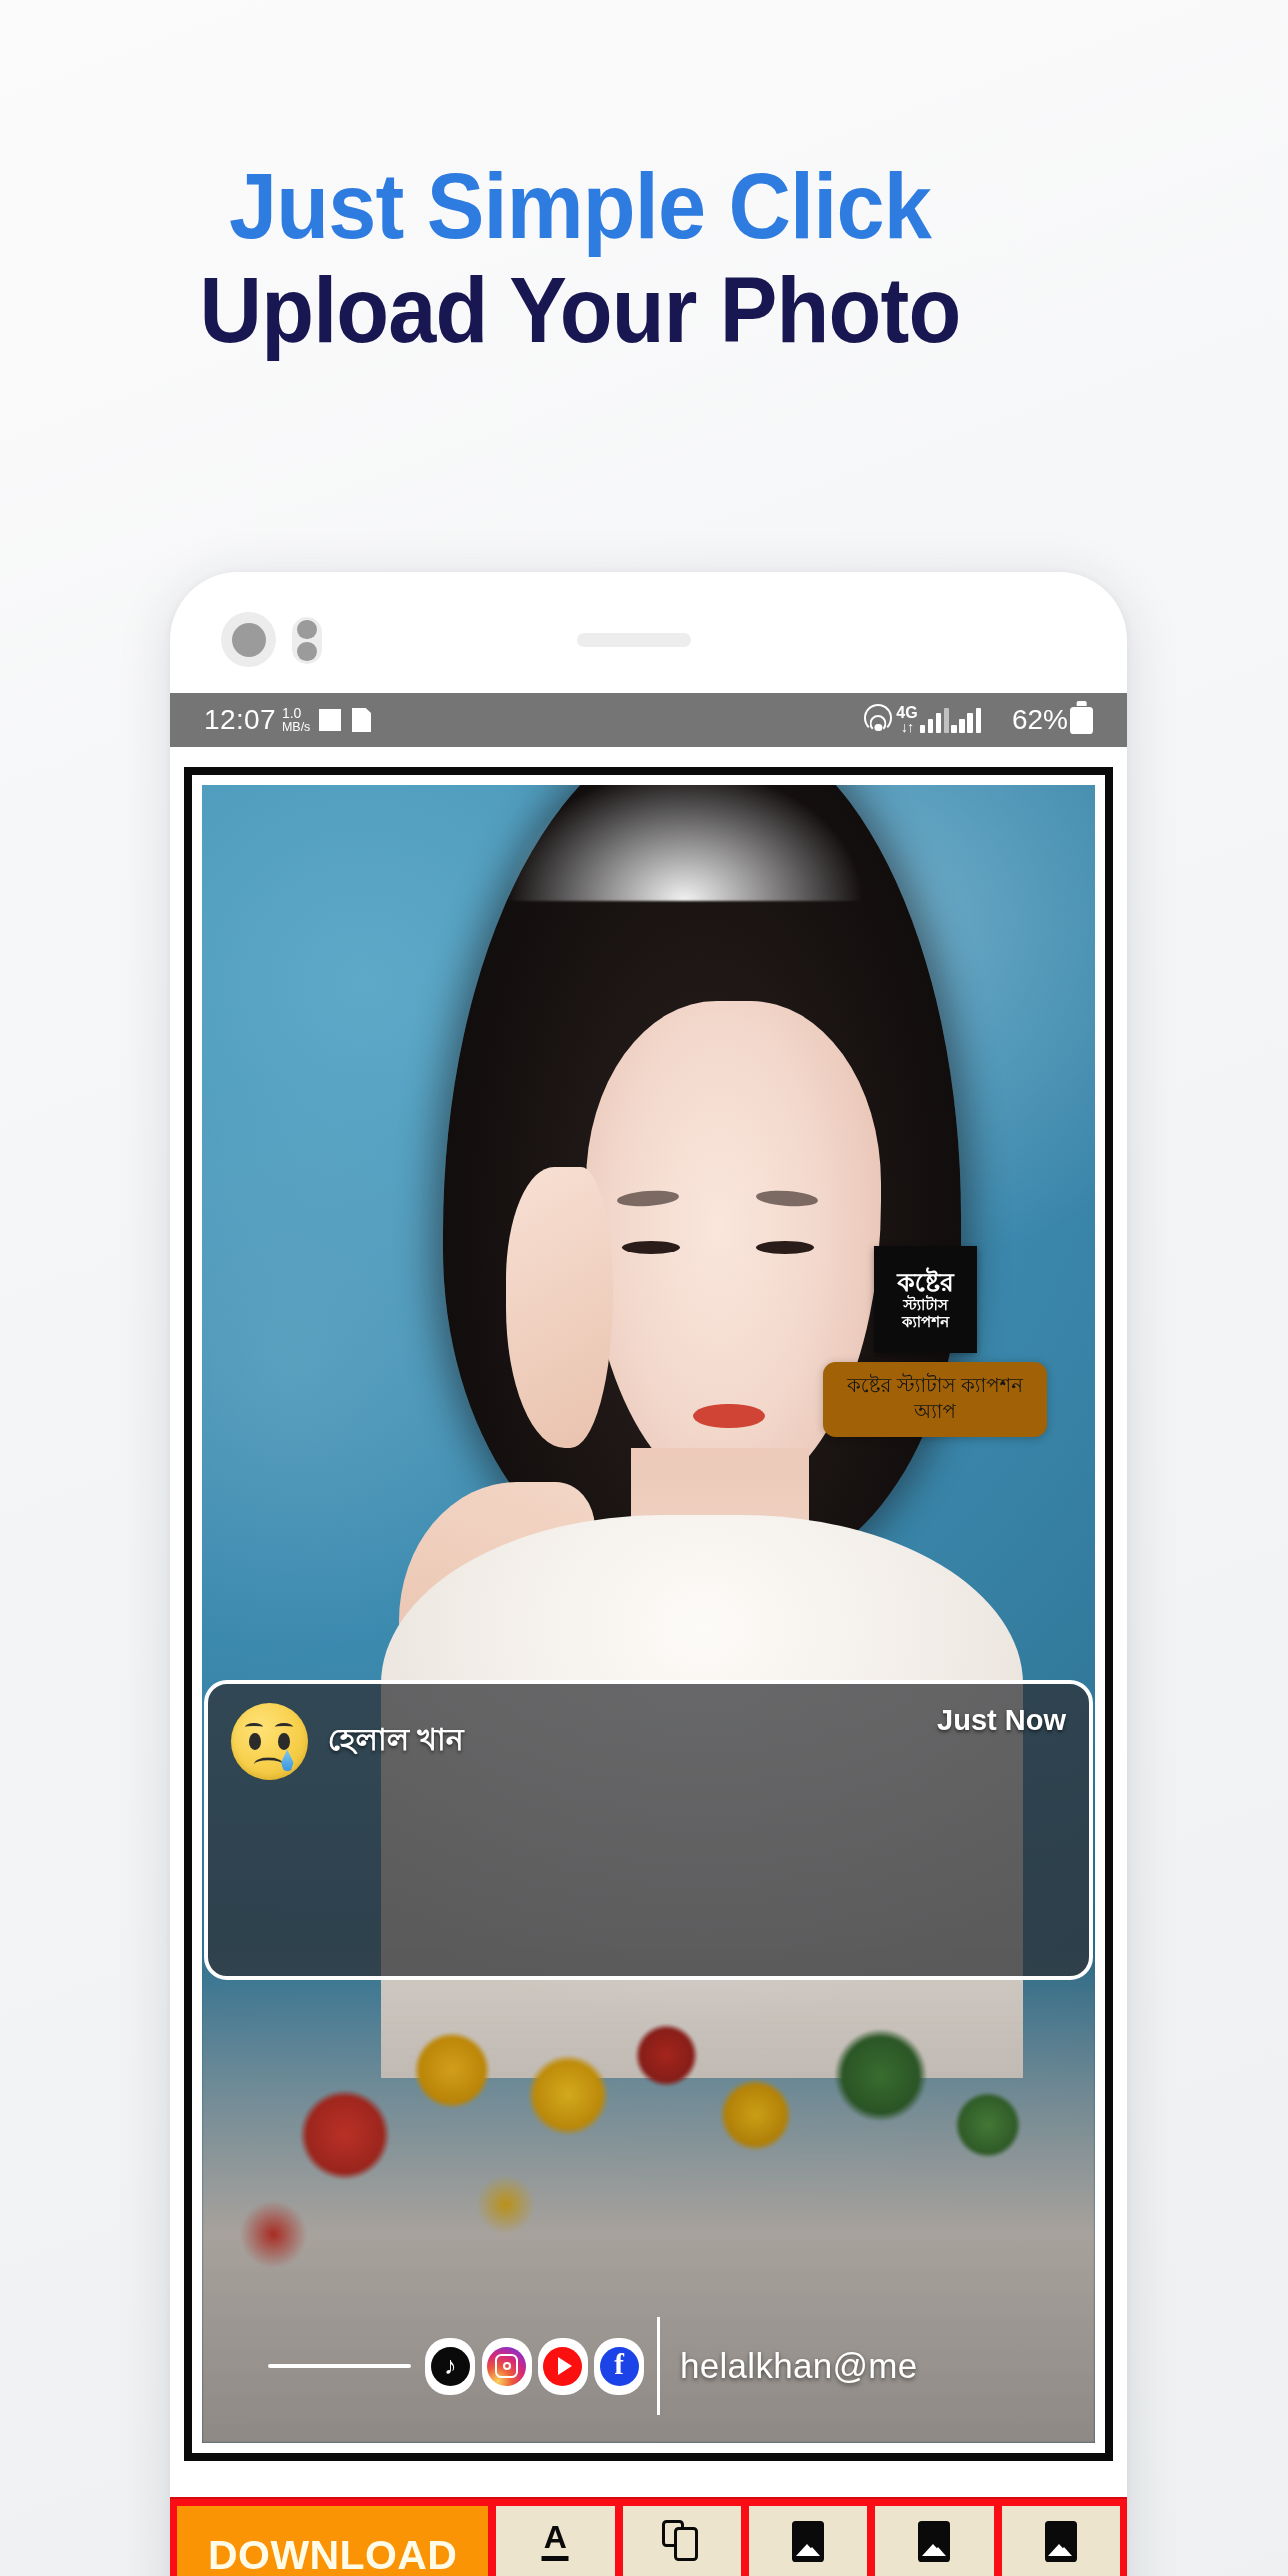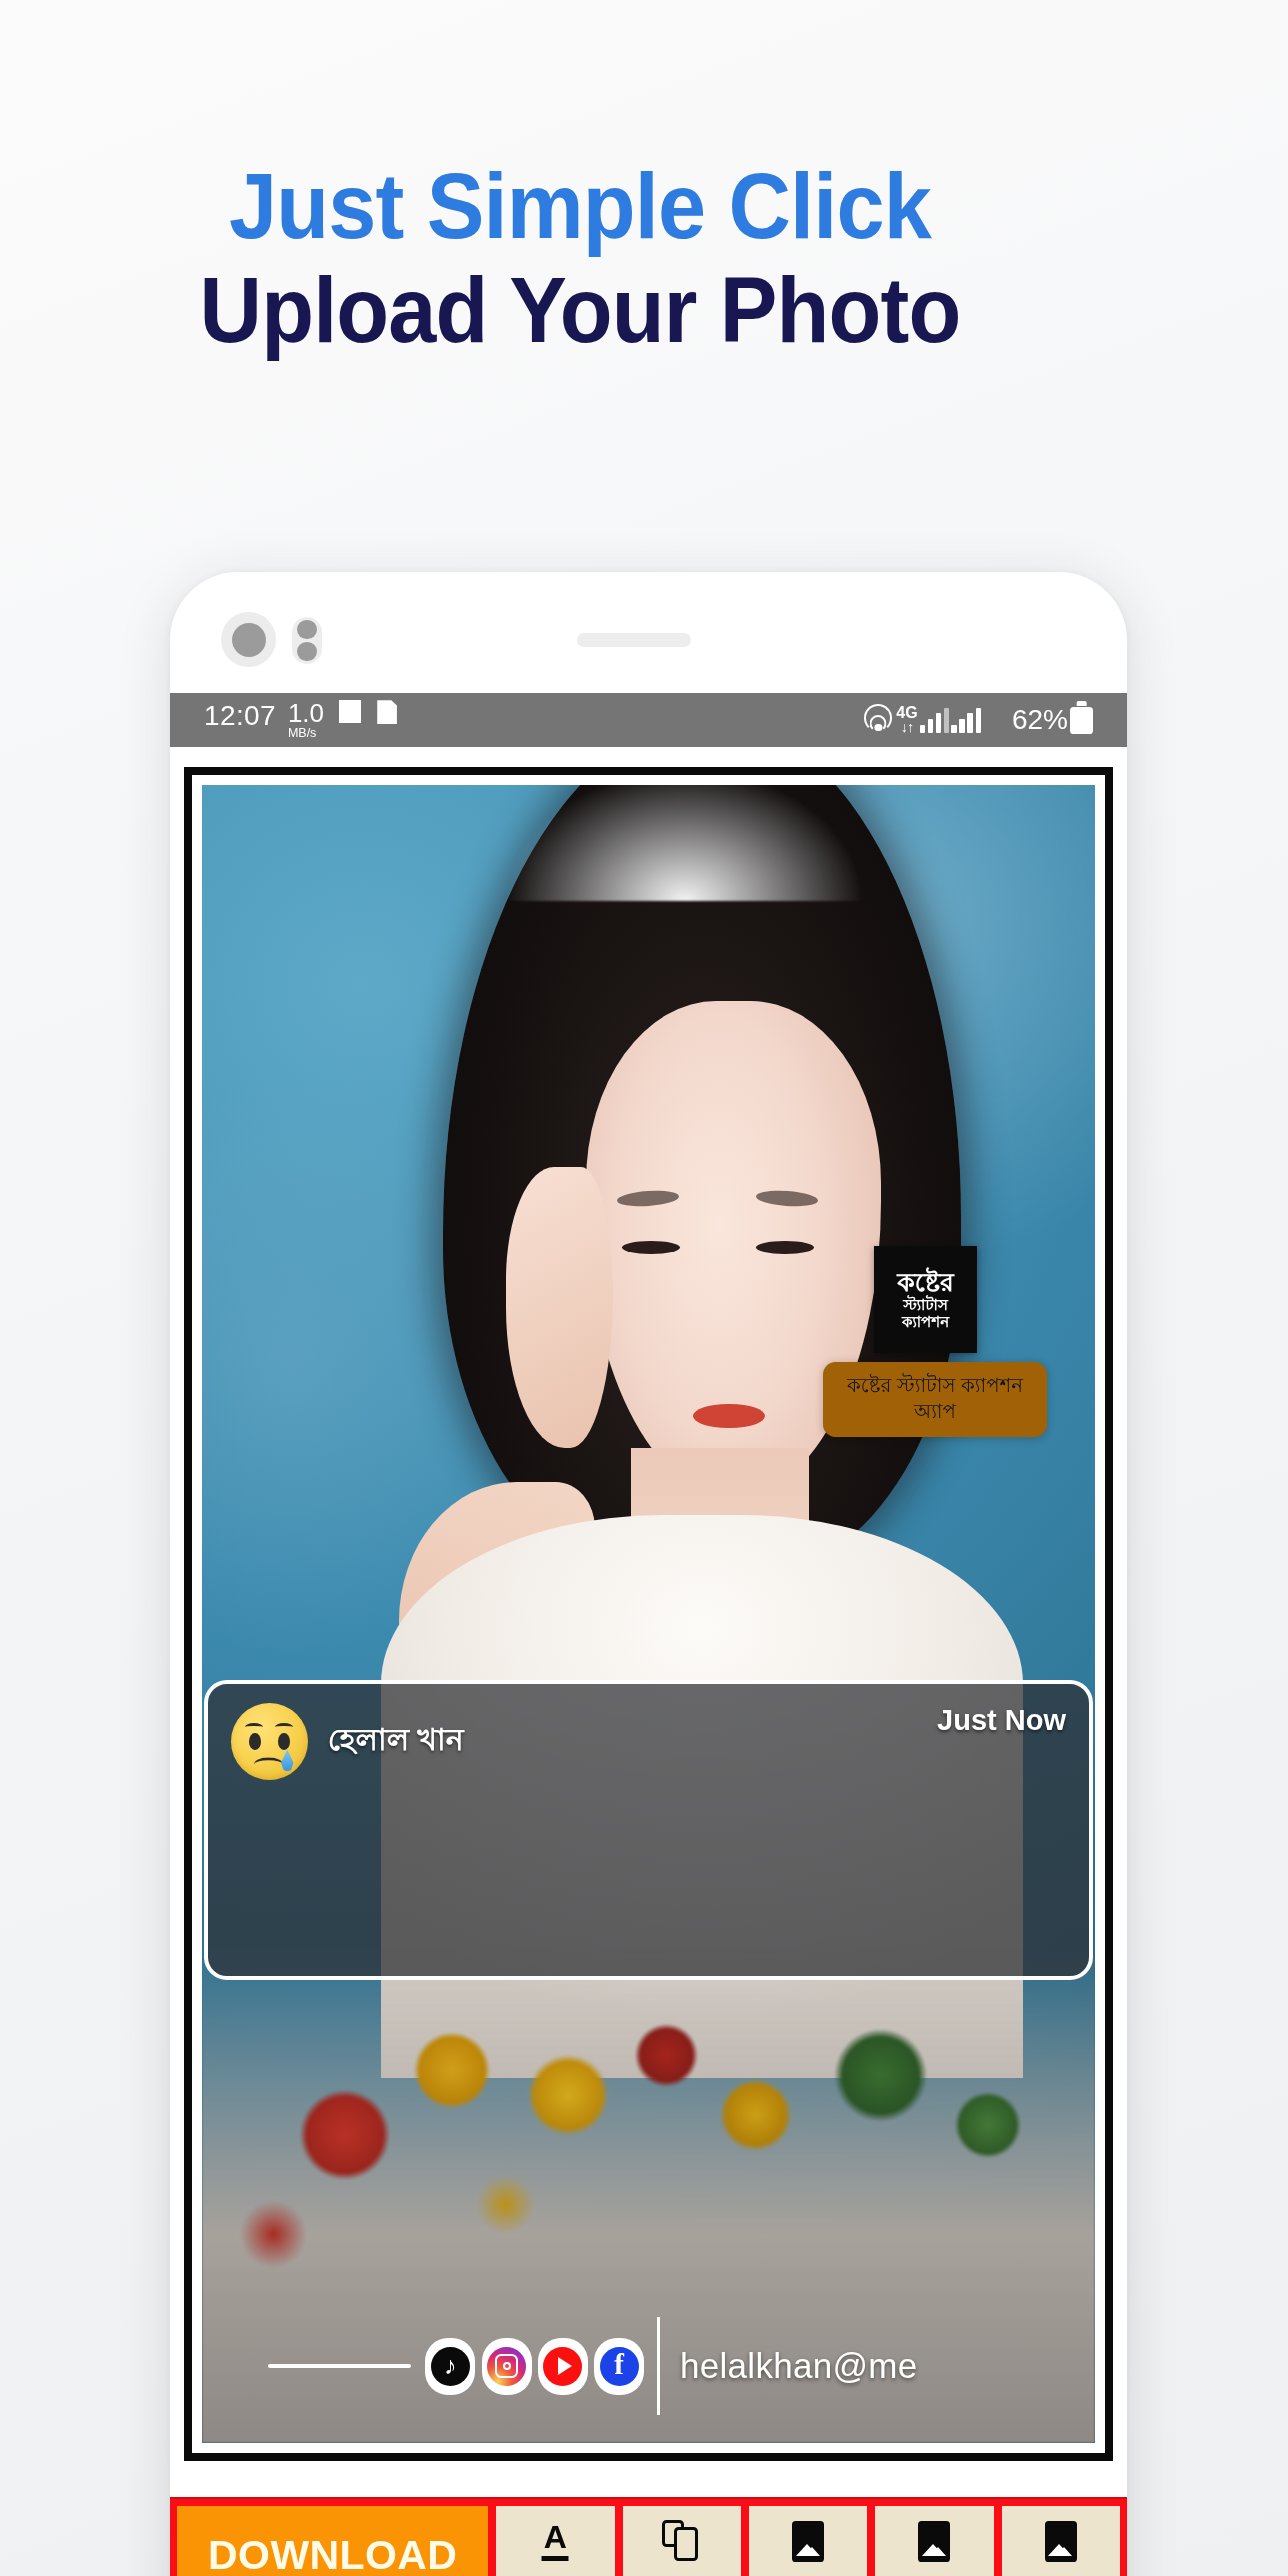--- a/index.html
+++ b/index.html
@@ -101,24 +101,24 @@
     left: 170px;
     top: 693px;
     width: 957px;
     height: 54px;
     background: #757575;
     display: flex;
     align-items: center;
     padding: 0 34px;
     color: #ffffff;
   }
-  .sb-left { display: flex; gap: 10px; }
+  .sb-left { display: flex; align-items: center; gap: 4px; }
   .sb-time { font-size: 28px; font-weight: 400; letter-spacing: 0.4px; }
   .sb-speed { display: flex; flex-direction: column; line-height: 1; margin-left: 1.8px; }
-  .sb-speed .n { font-size: 26px; font-weight: 500; }
+  .sb-speed .n { font-size: 14px; font-weight: 500; }
   .sb-speed .u { font-size: 12.5px; font-weight: 500; margin-top: 0.9px; }
   .sb-sq { width: 22.4px; height: 22.4px; background: #fff; margin-left: 4.5px; }
   .sb-sim {
     width: 19.7px; height: 24px; background: #fff; margin-left: 6.3px;
     clip-path: polygon(0 0, 72% 0, 100% 22%, 100% 100%, 0 100%);
     position: relative;
   }
   .sb-right { margin-left: auto; display: flex; align-items: center; gap: 2px; }
   .ic-hotspot { width: 32px; height: 27px; position: relative; }
   .ic-hotspot span {

